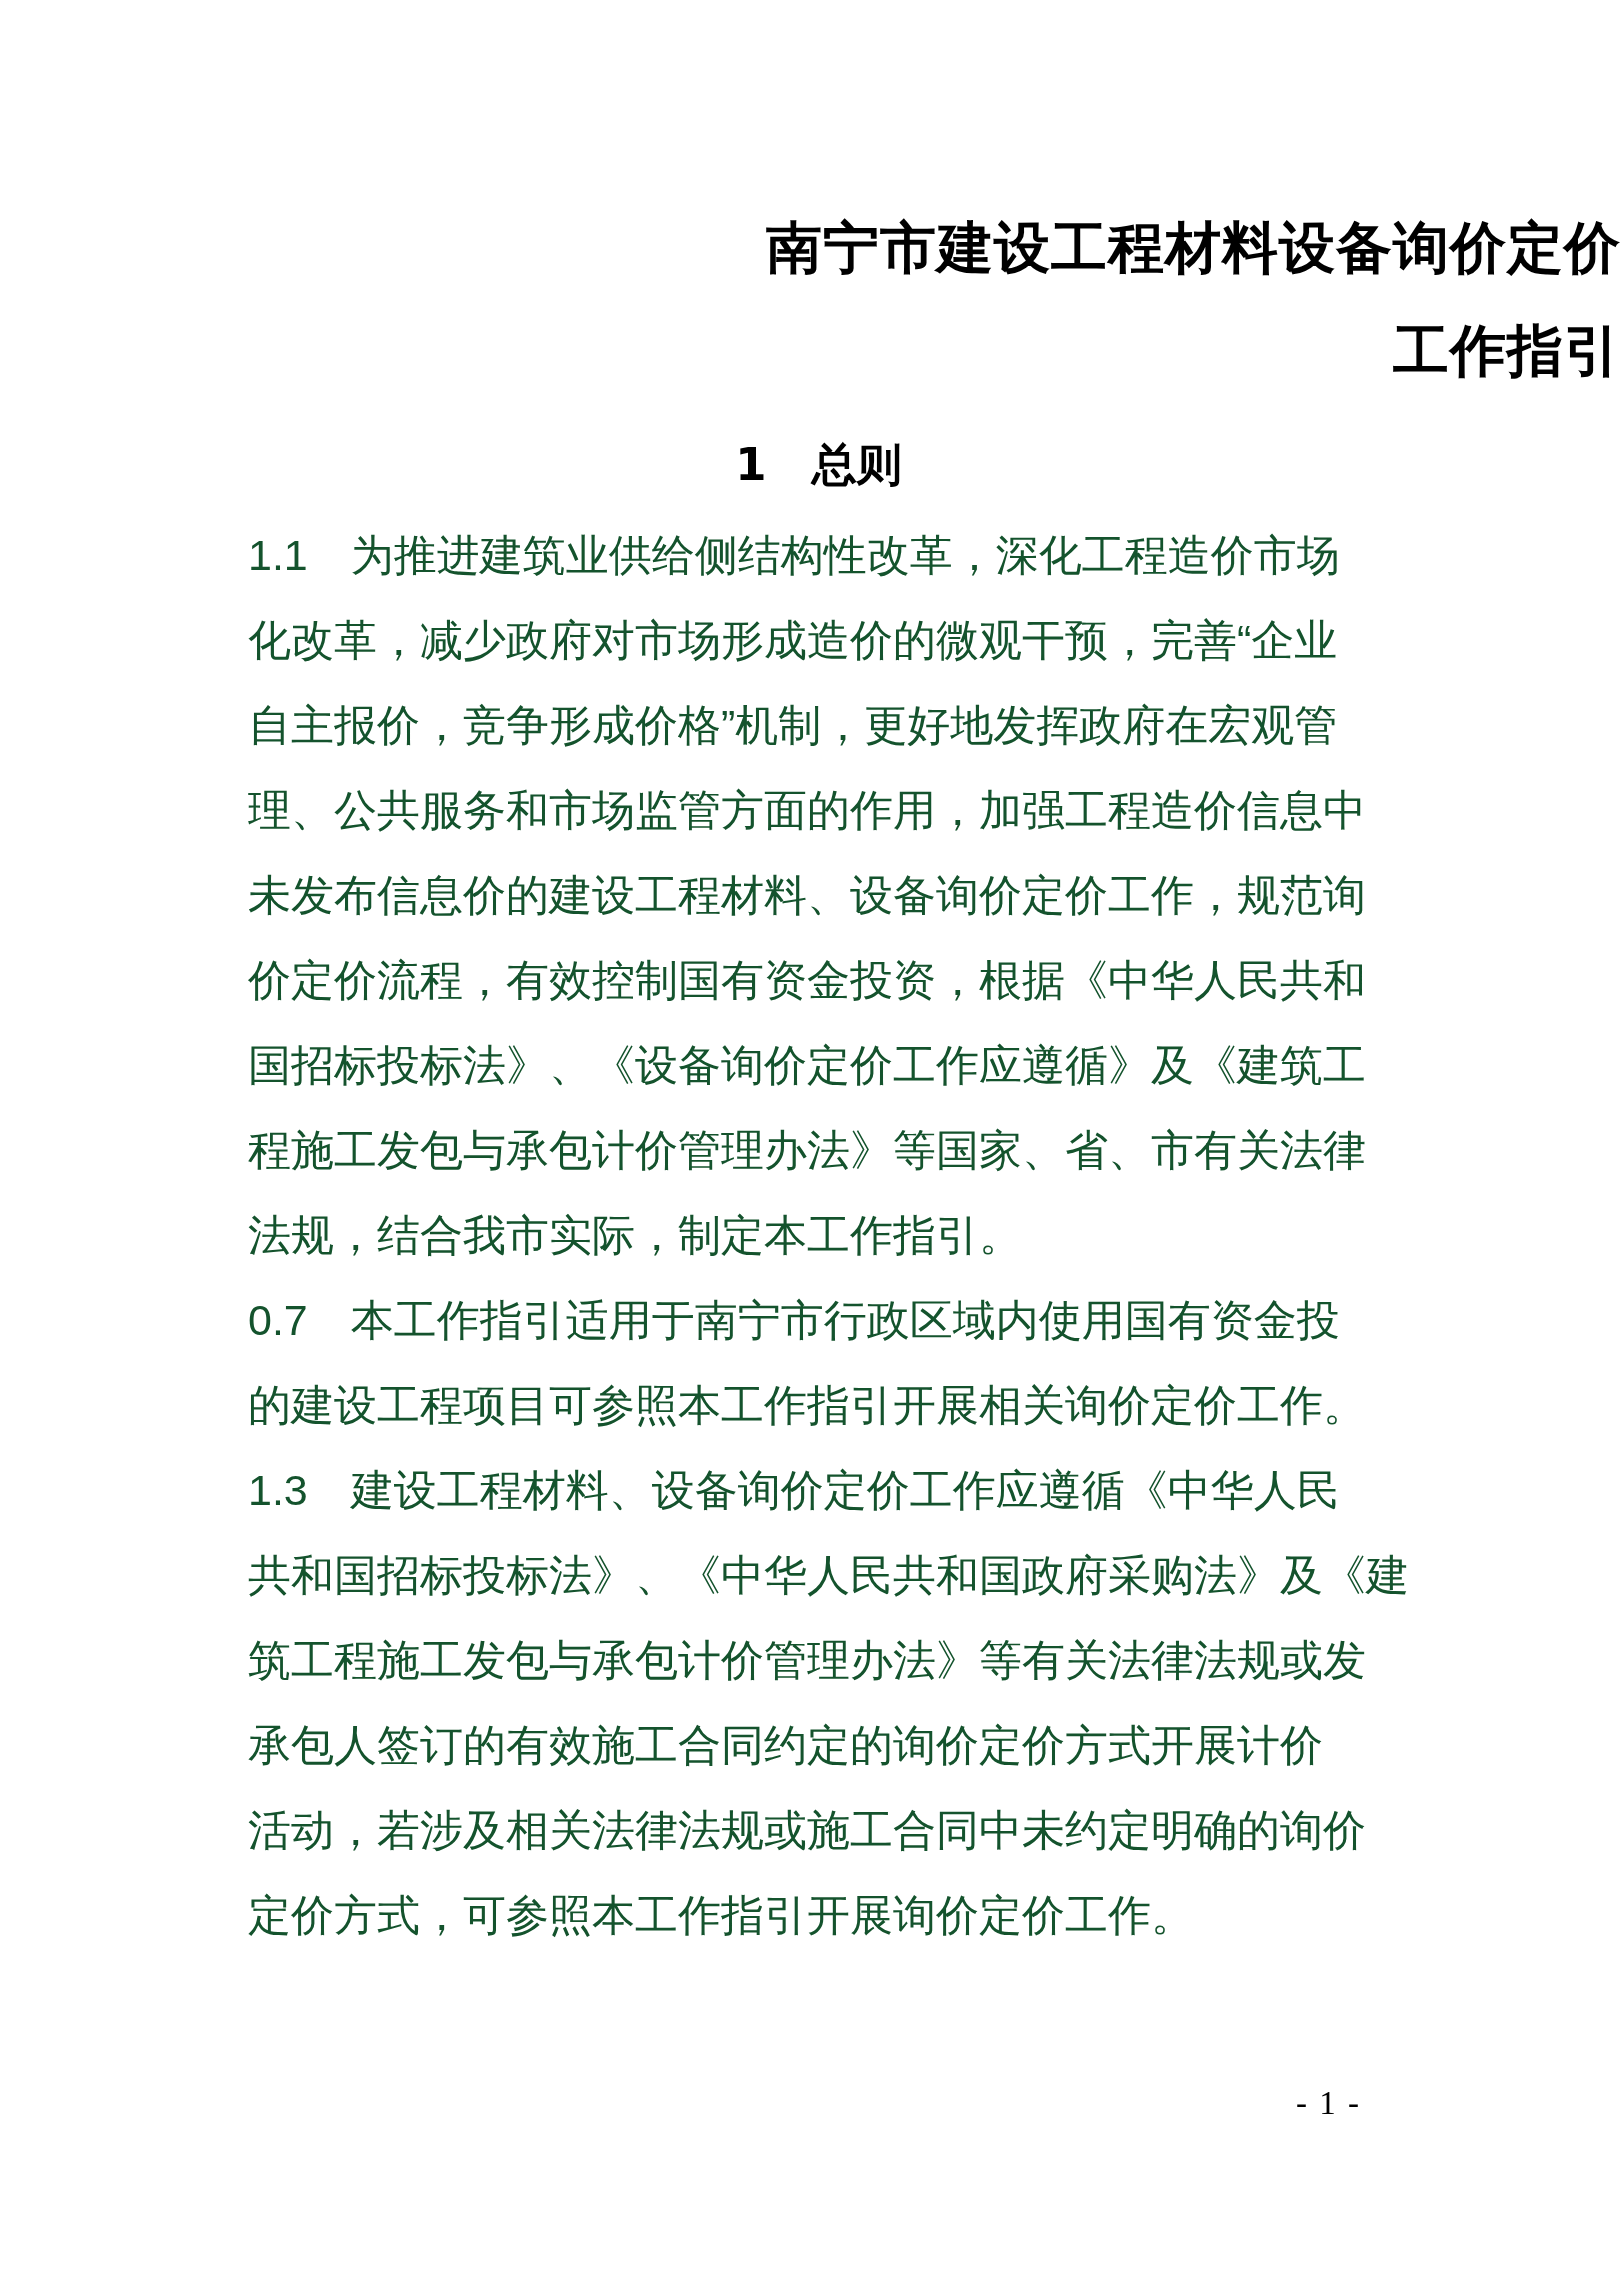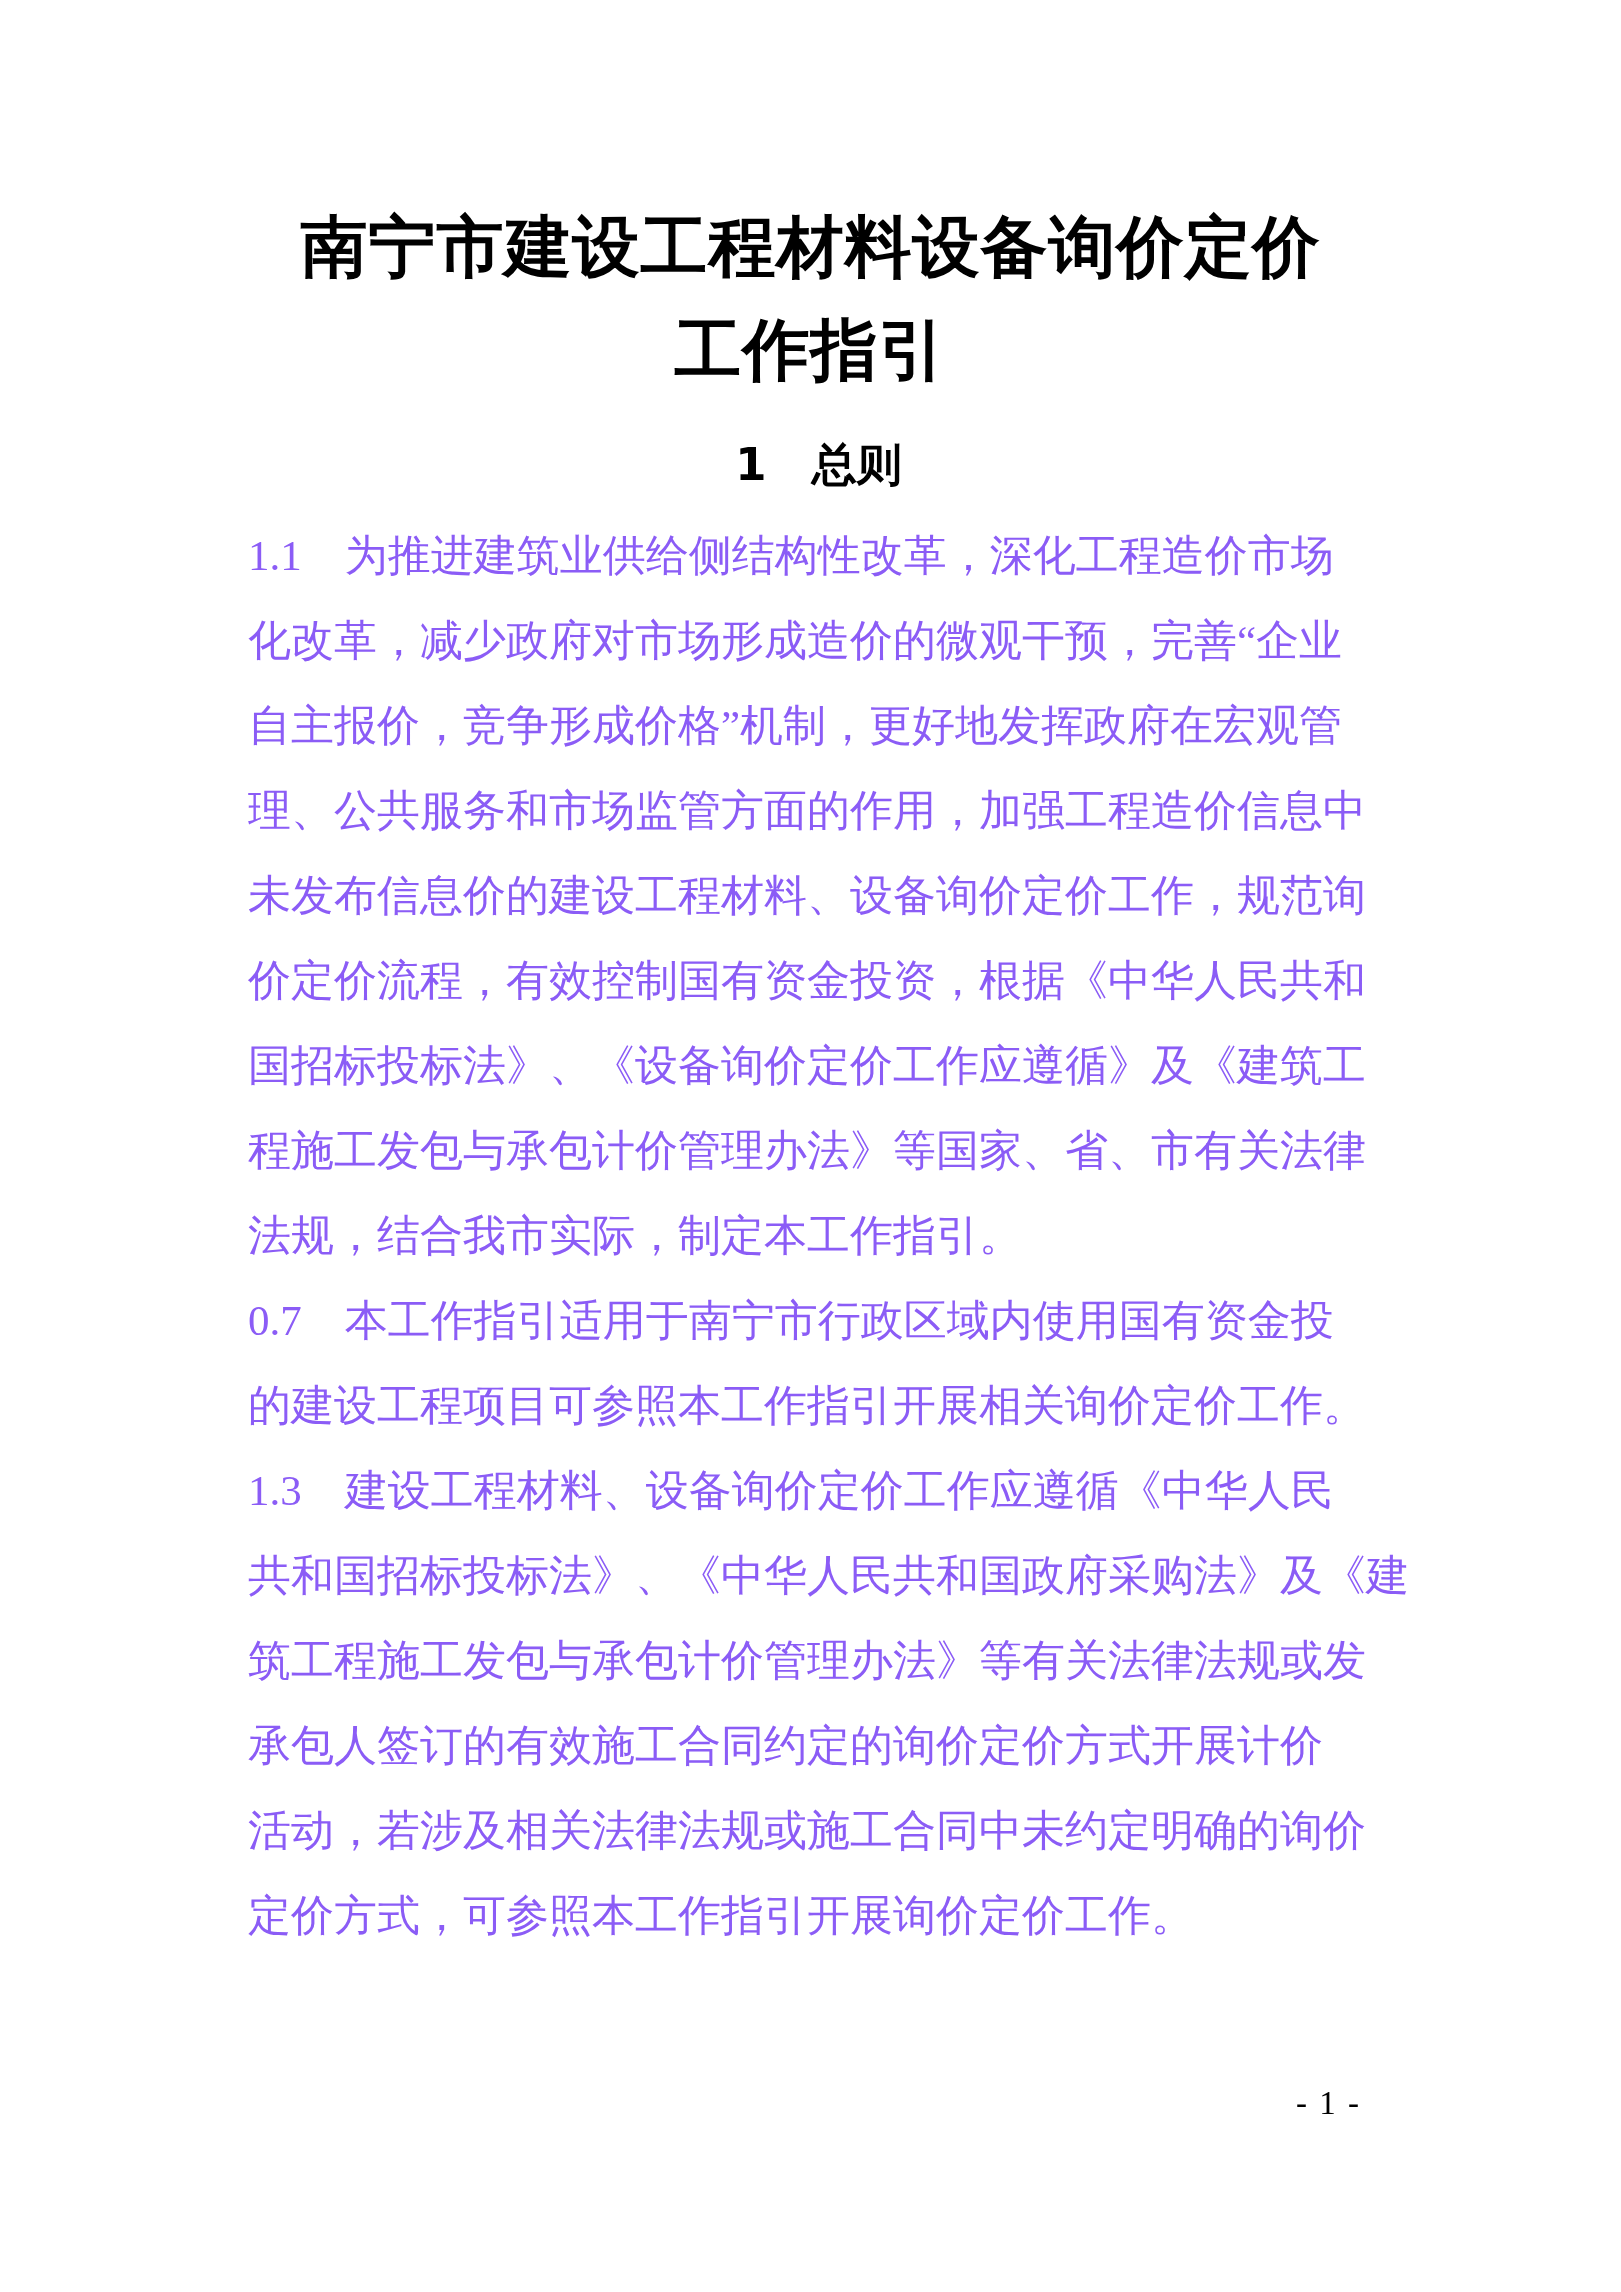--- a/index.html
+++ b/index.html
@@ -14,24 +14,24 @@
     margin: 0 auto;
     background: #ffffff;
     color: #000000;
     overflow: hidden;
   }
   .doc-title {
     position: absolute;
     top: 196px;
     left: 0;
     width: 1621px;
-    text-align: center;
+    text-align: right;
     font-family: "DejaVu Sans", "Liberation Sans", sans-serif;
     font-weight: 900;
-    font-size: 67px;
+    font-size: 56px;
     line-height: 103px;
     letter-spacing: 1px;
     color: #000000;
   }
   .doc-title .title-line {
     white-space: nowrap;
   }
   .section-heading {
     position: absolute;
     top: 435px;
@@ -42,23 +42,23 @@
     font-weight: 900;
     font-size: 45px;
     line-height: 59px;
     color: #000000;
   }
   .body-text {
     position: absolute;
     top: 513px;
     left: 248px;
     width: 1186px;
-    font-family: Liberation Serif, serif;
+    font-family: Liberation Sans, sans-serif;
     font-size: 43px;
-    color: #8b5cf6;
+    color: #14532d;
   }
   .body-line {
     height: 85px;
     line-height: 85px;
     white-space: nowrap;
     text-align: left;
   }
   .page-number {
     position: absolute;
     top: 2080px;

